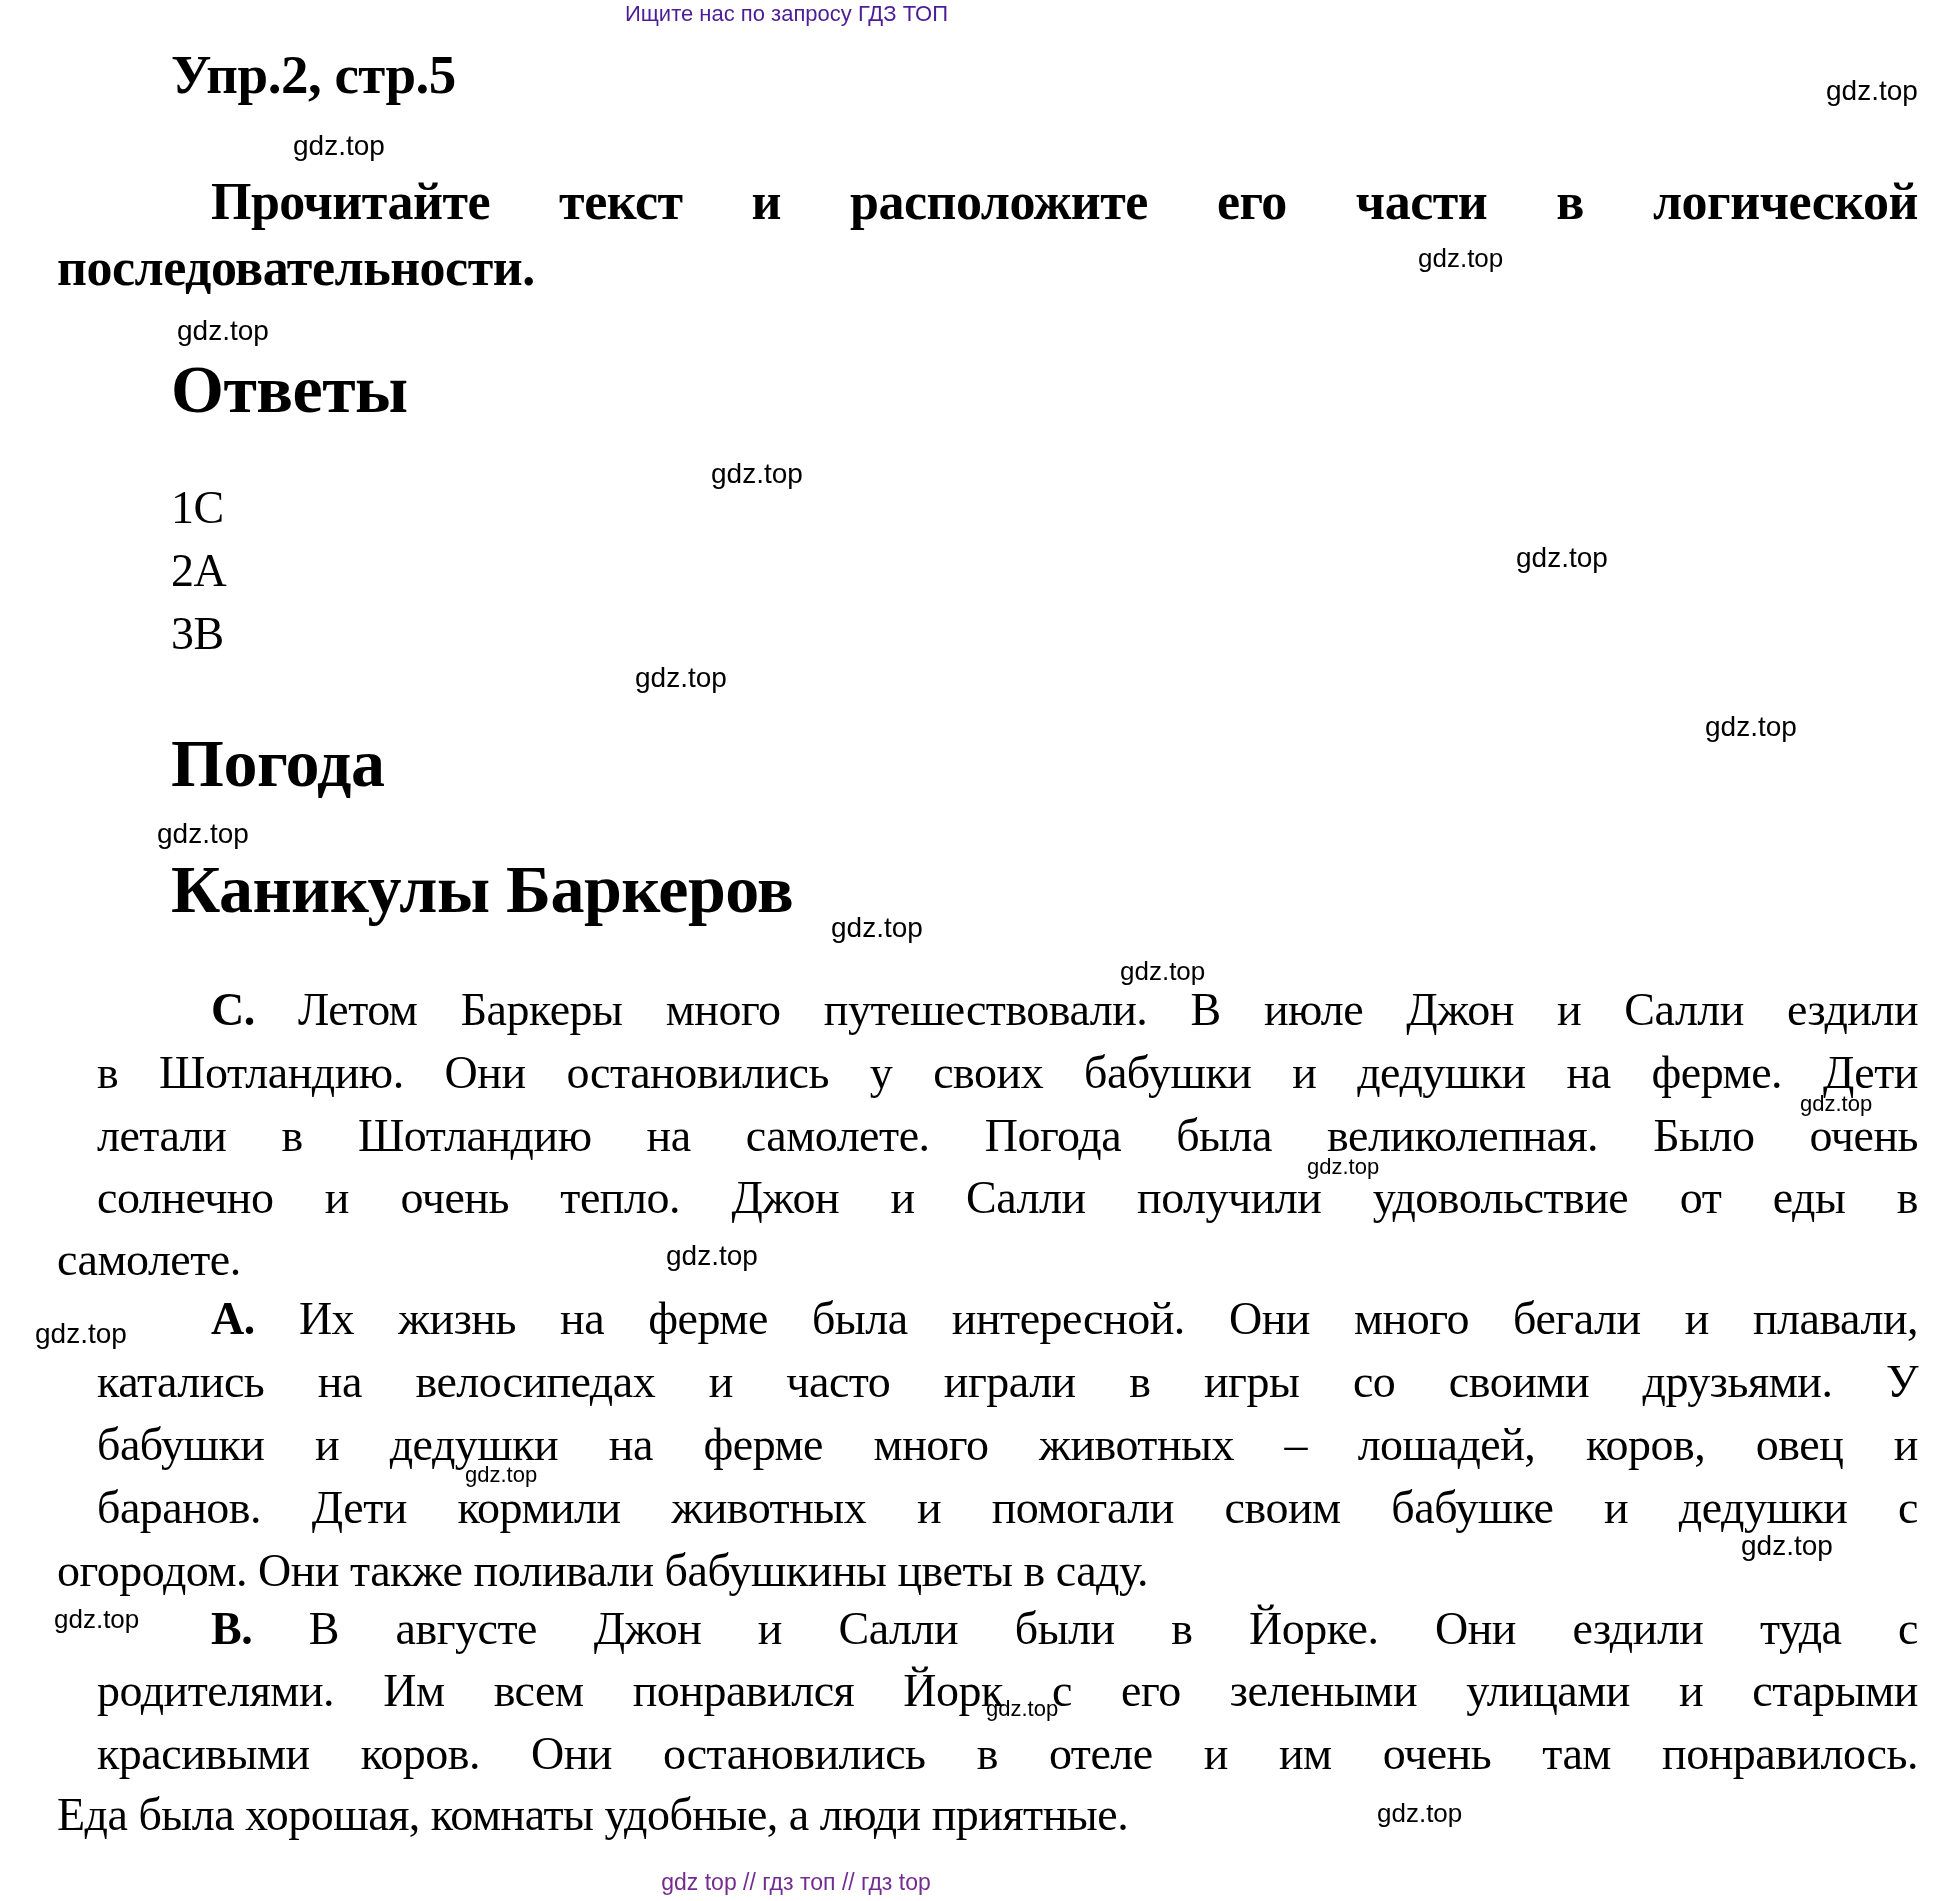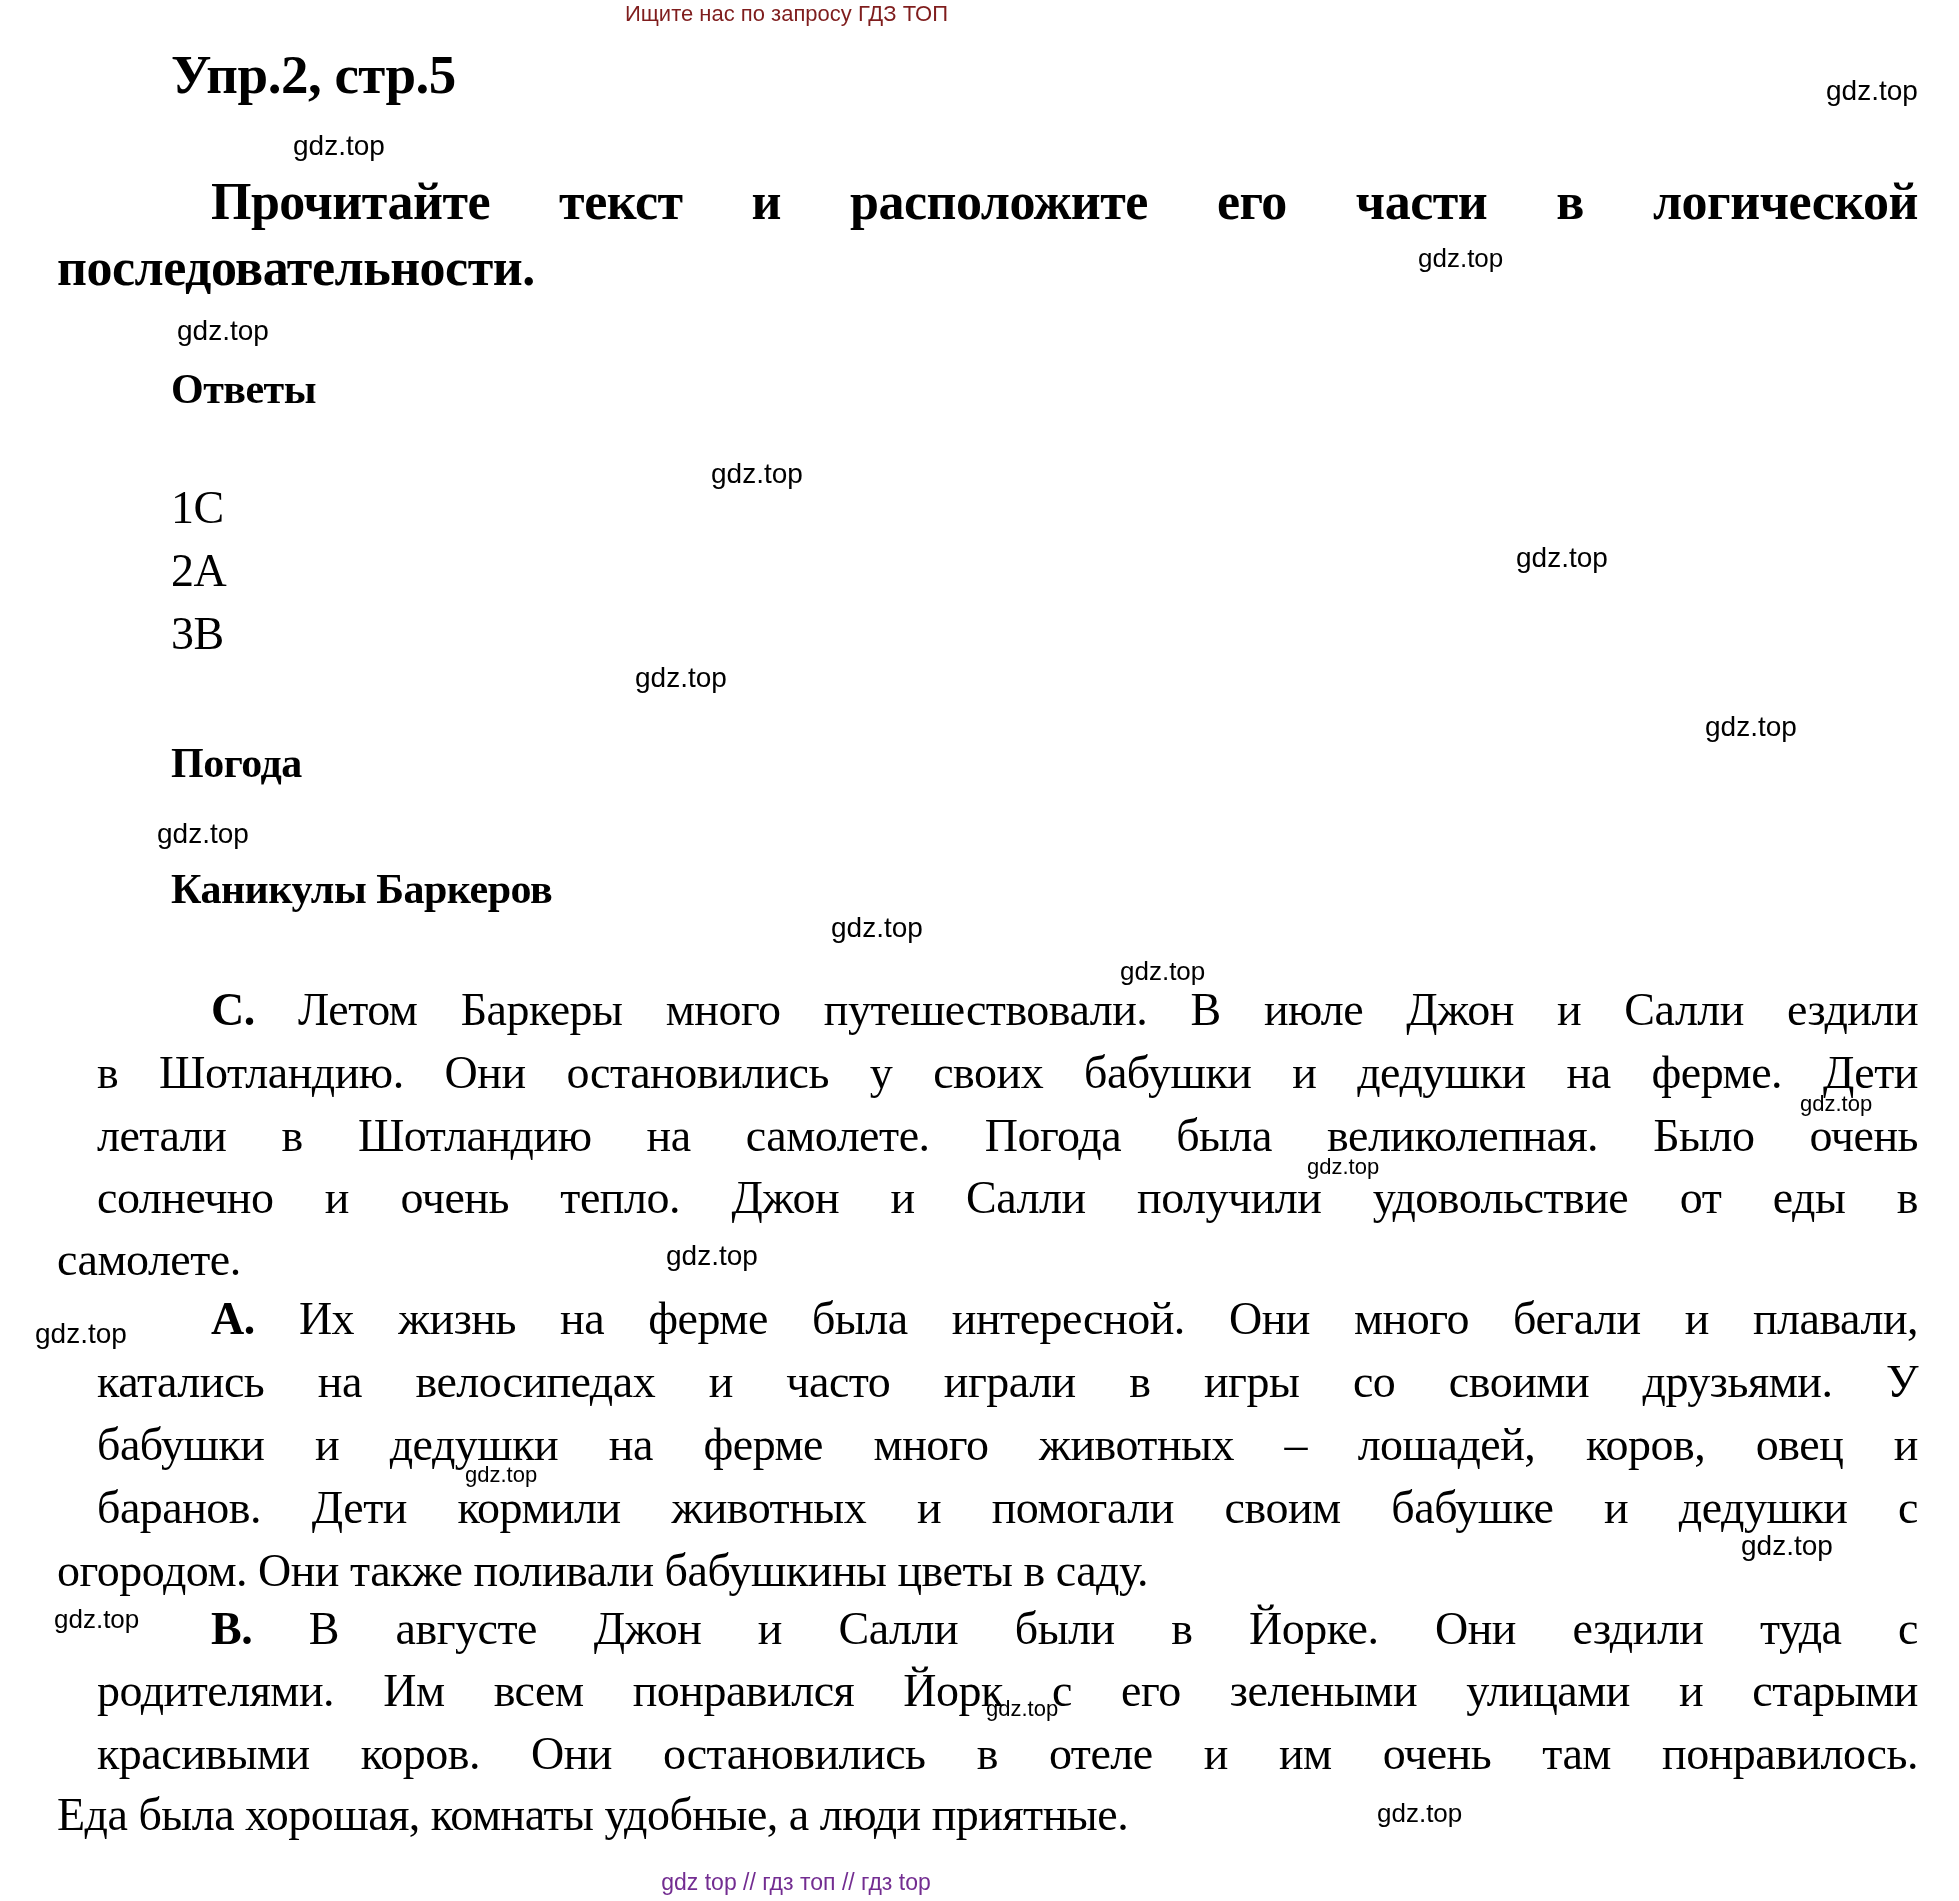--- a/index.html
+++ b/index.html
@@ -11,21 +11,21 @@
     overflow: hidden;
     font-family: "Liberation Serif", "DejaVu Serif", serif;
     color: #000000;
   }
   .promo {
     position: absolute;
     top: 1.8px; left: 0; width: 1573px;
     text-align: center;
     font-family: "Liberation Sans", "DejaVu Sans", sans-serif;
     font-size: 22px;
-    color: #7f1d1d;
+    color: #4c1d95;
     line-height: 1.1;
   }
   .footer {
     position: absolute;
     top: 1870px; left: 0; width: 1592px;
     text-align: center;
     font-family: "Liberation Sans", "DejaVu Sans", sans-serif;
     font-size: 23px;
     color: #732d91;
     line-height: 1.1;
@@ -41,21 +41,21 @@
     box-sizing: border-box;
   }
   .jline {
     text-align: justify;
     text-align-last: justify;
     white-space: normal;
     margin-left: 40px;
   }
   .indent { padding-left: 114px; }
   .b { font-weight: bold; }
-  .hd { font-size: 42px; font-weight: bold; }
+  .hd { font-size: 68px; font-weight: bold; }
   .title { font-size: 55px; font-weight: bold; }
   .task { font-size: 52px; font-weight: bold; }
   .wm {
     position: absolute;
     font-family: "Liberation Sans", "DejaVu Sans", sans-serif;
     font-size: 28px;
     color: #000000;
     line-height: 1;
     white-space: nowrap;
   }

